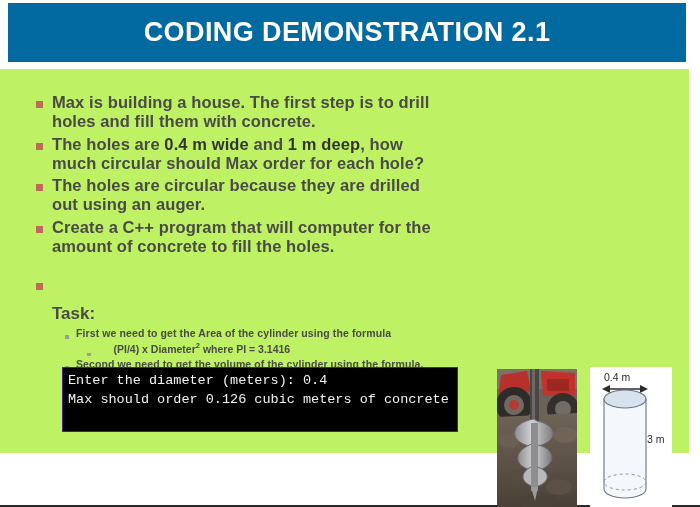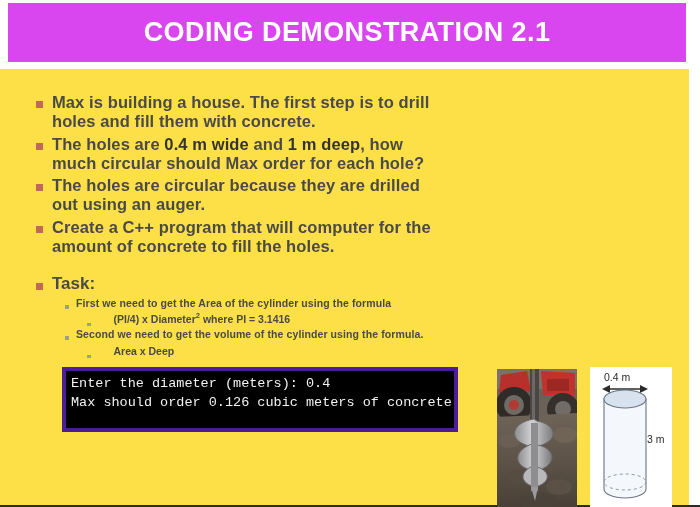--- a/index.html
+++ b/index.html
@@ -21,41 +21,41 @@
     box-sizing: border-box;
     border-bottom: 2px solid #2b2b2b;
   }
   
   .title-bar {
     position: absolute;
     left: 8px;
     top: 3px;
     width: 678px;
     height: 59px;
-    background: #d946ef;
+    background: #0369a1;
     display: flex;
     align-items: center;
     justify-content: center;
   }
   .title-text {
     color: #ffffff;
     font-size: 27px;
     font-weight: bold;
     letter-spacing: 0.4px;
     line-height: 1;
     white-space: nowrap;
   }
   
   .body-panel {
     position: absolute;
     left: 0px;
     top: 69px;
     width: 689px;
-    height: 436px;
-    background: #fde047;
+    height: 384px;
+    background: #bef264;
   }
   
   .bullet-list {
     position: absolute;
     left: 36px;
     top: 24px;
     width: 500px;
   }
   .bullet-row {
     display: flex;
@@ -89,20 +89,21 @@
   .task-head {
     display: flex;
     align-items: flex-start;
   }
   .task-head .bullet-marker { margin-top: 8px; }
   .task-label {
     font-size: 17px;
     font-weight: bold;
     color: #4a4a46;
     line-height: 1.1;
+    margin-top: 30px;
   }
   .sub-list { margin: 3px 0 0 29px; }
   .sub-row {
     display: flex;
     align-items: center;
     margin-bottom: 1px;
   }
   .sub-marker {
     width: 4px;
     height: 4px;
@@ -142,21 +143,21 @@
   sup { font-size: 0.72em; }
 
   
   .terminal {
     position: absolute;
     left: 62px;
     top: 298px;
     width: 396px;
     height: 65px;
     background: #000000;
-    border: 4px solid #4c1d95;
+    border: 1px solid #4c1d95;
     box-sizing: border-box;
     padding: 3px 18px 0 5px;
     overflow: hidden;
   }
   .term-line {
     color: #f2f2f2;
     font-family: "Liberation Mono", "DejaVu Sans Mono", monospace;
     font-size: 13.5px;
     line-height: 19px;
     white-space: pre;

